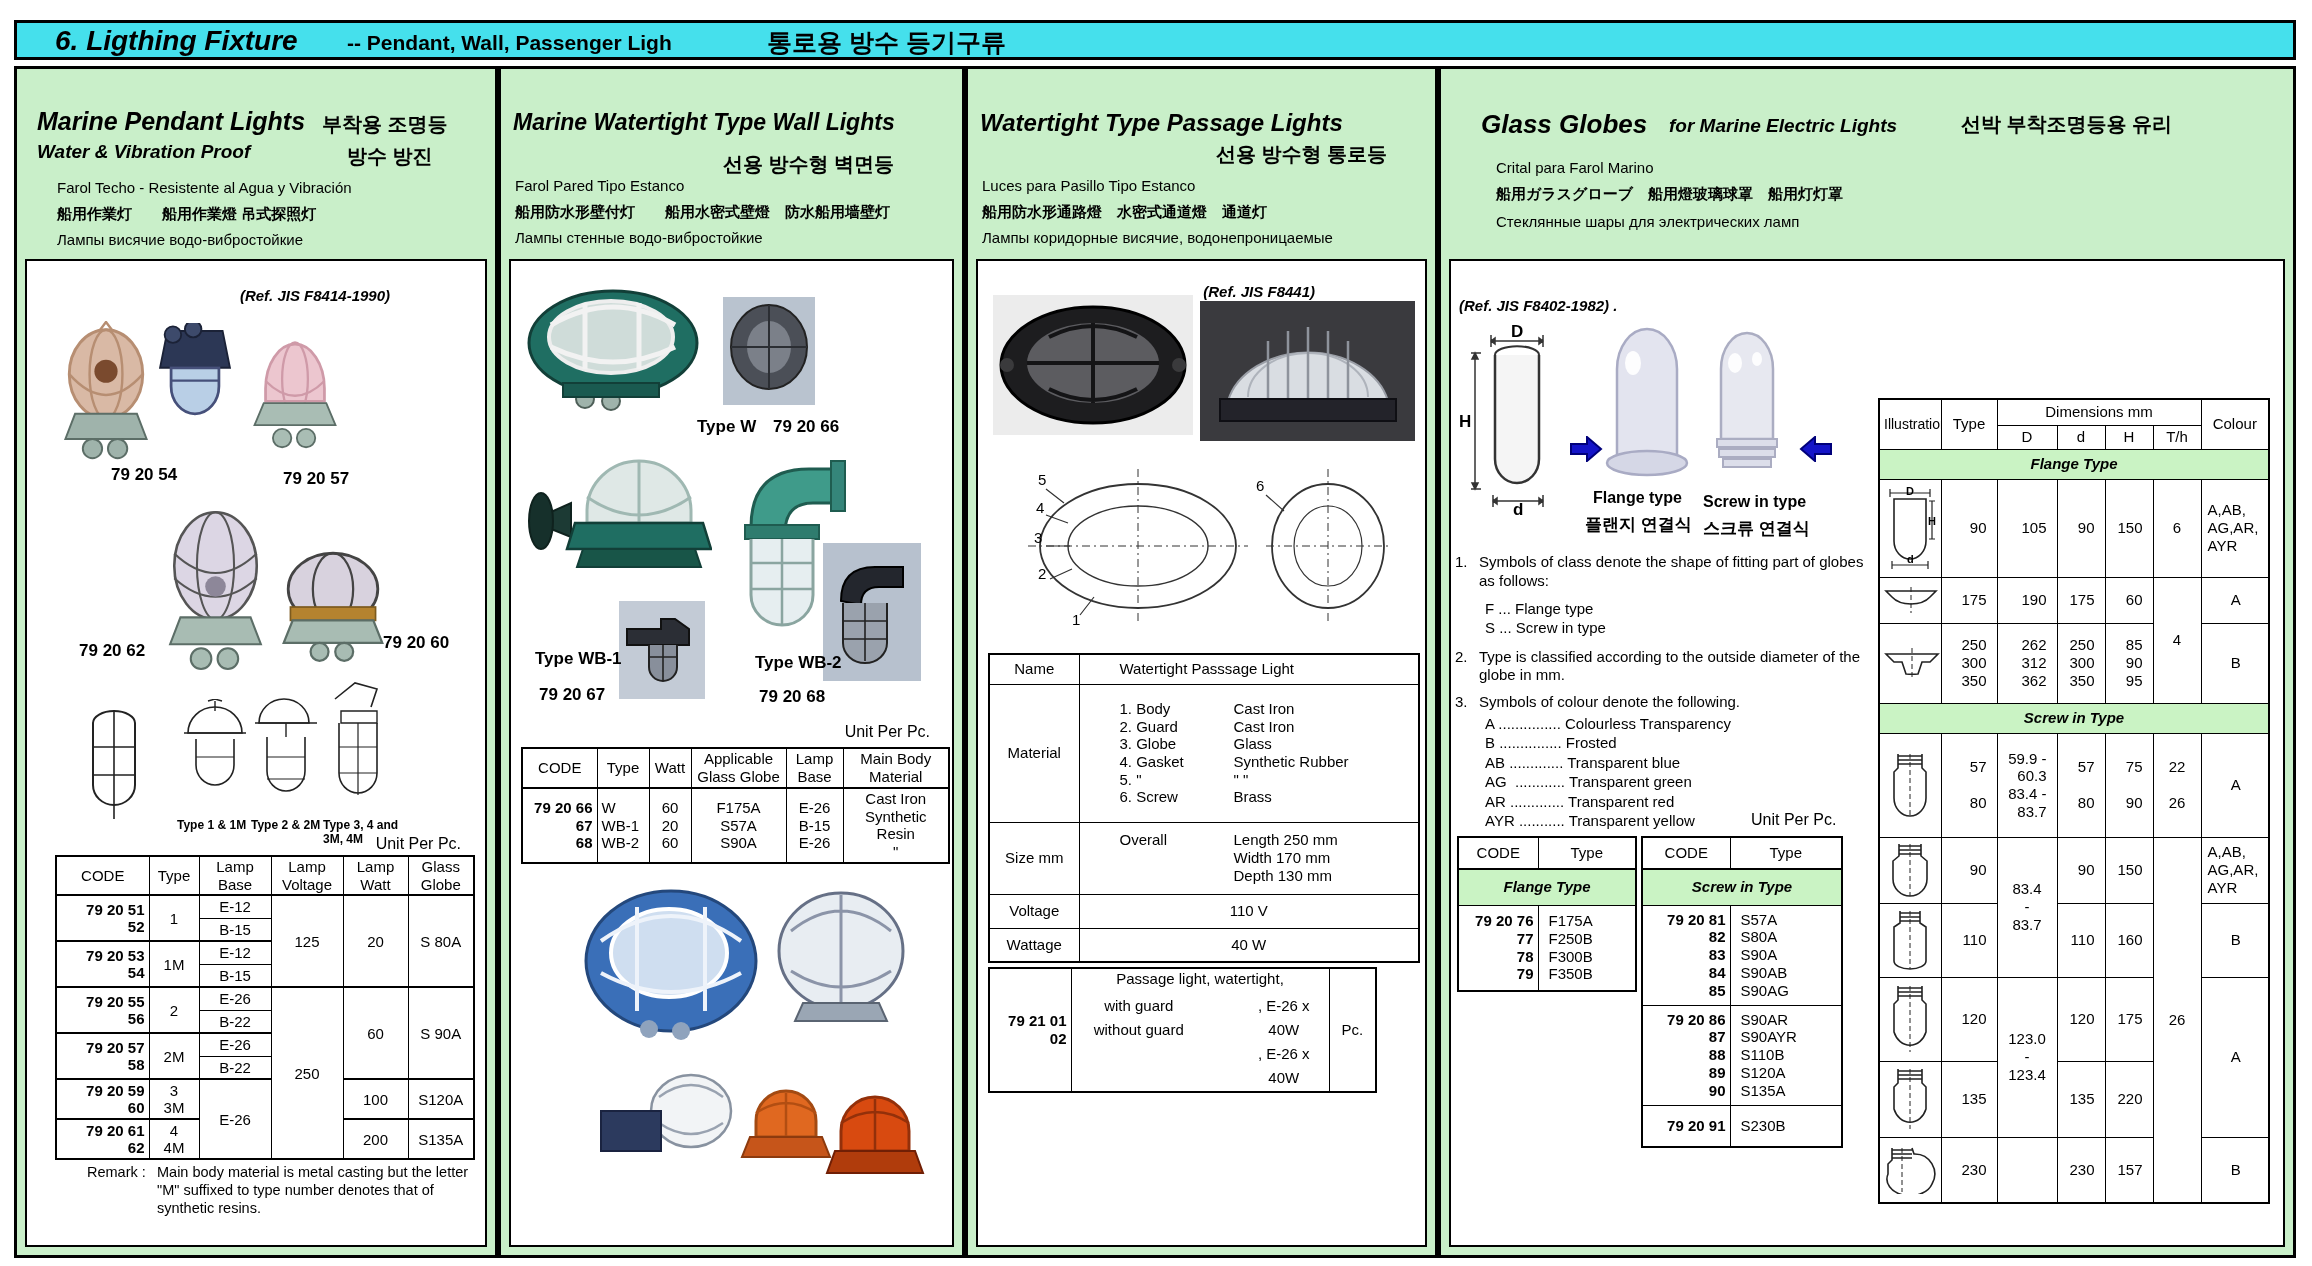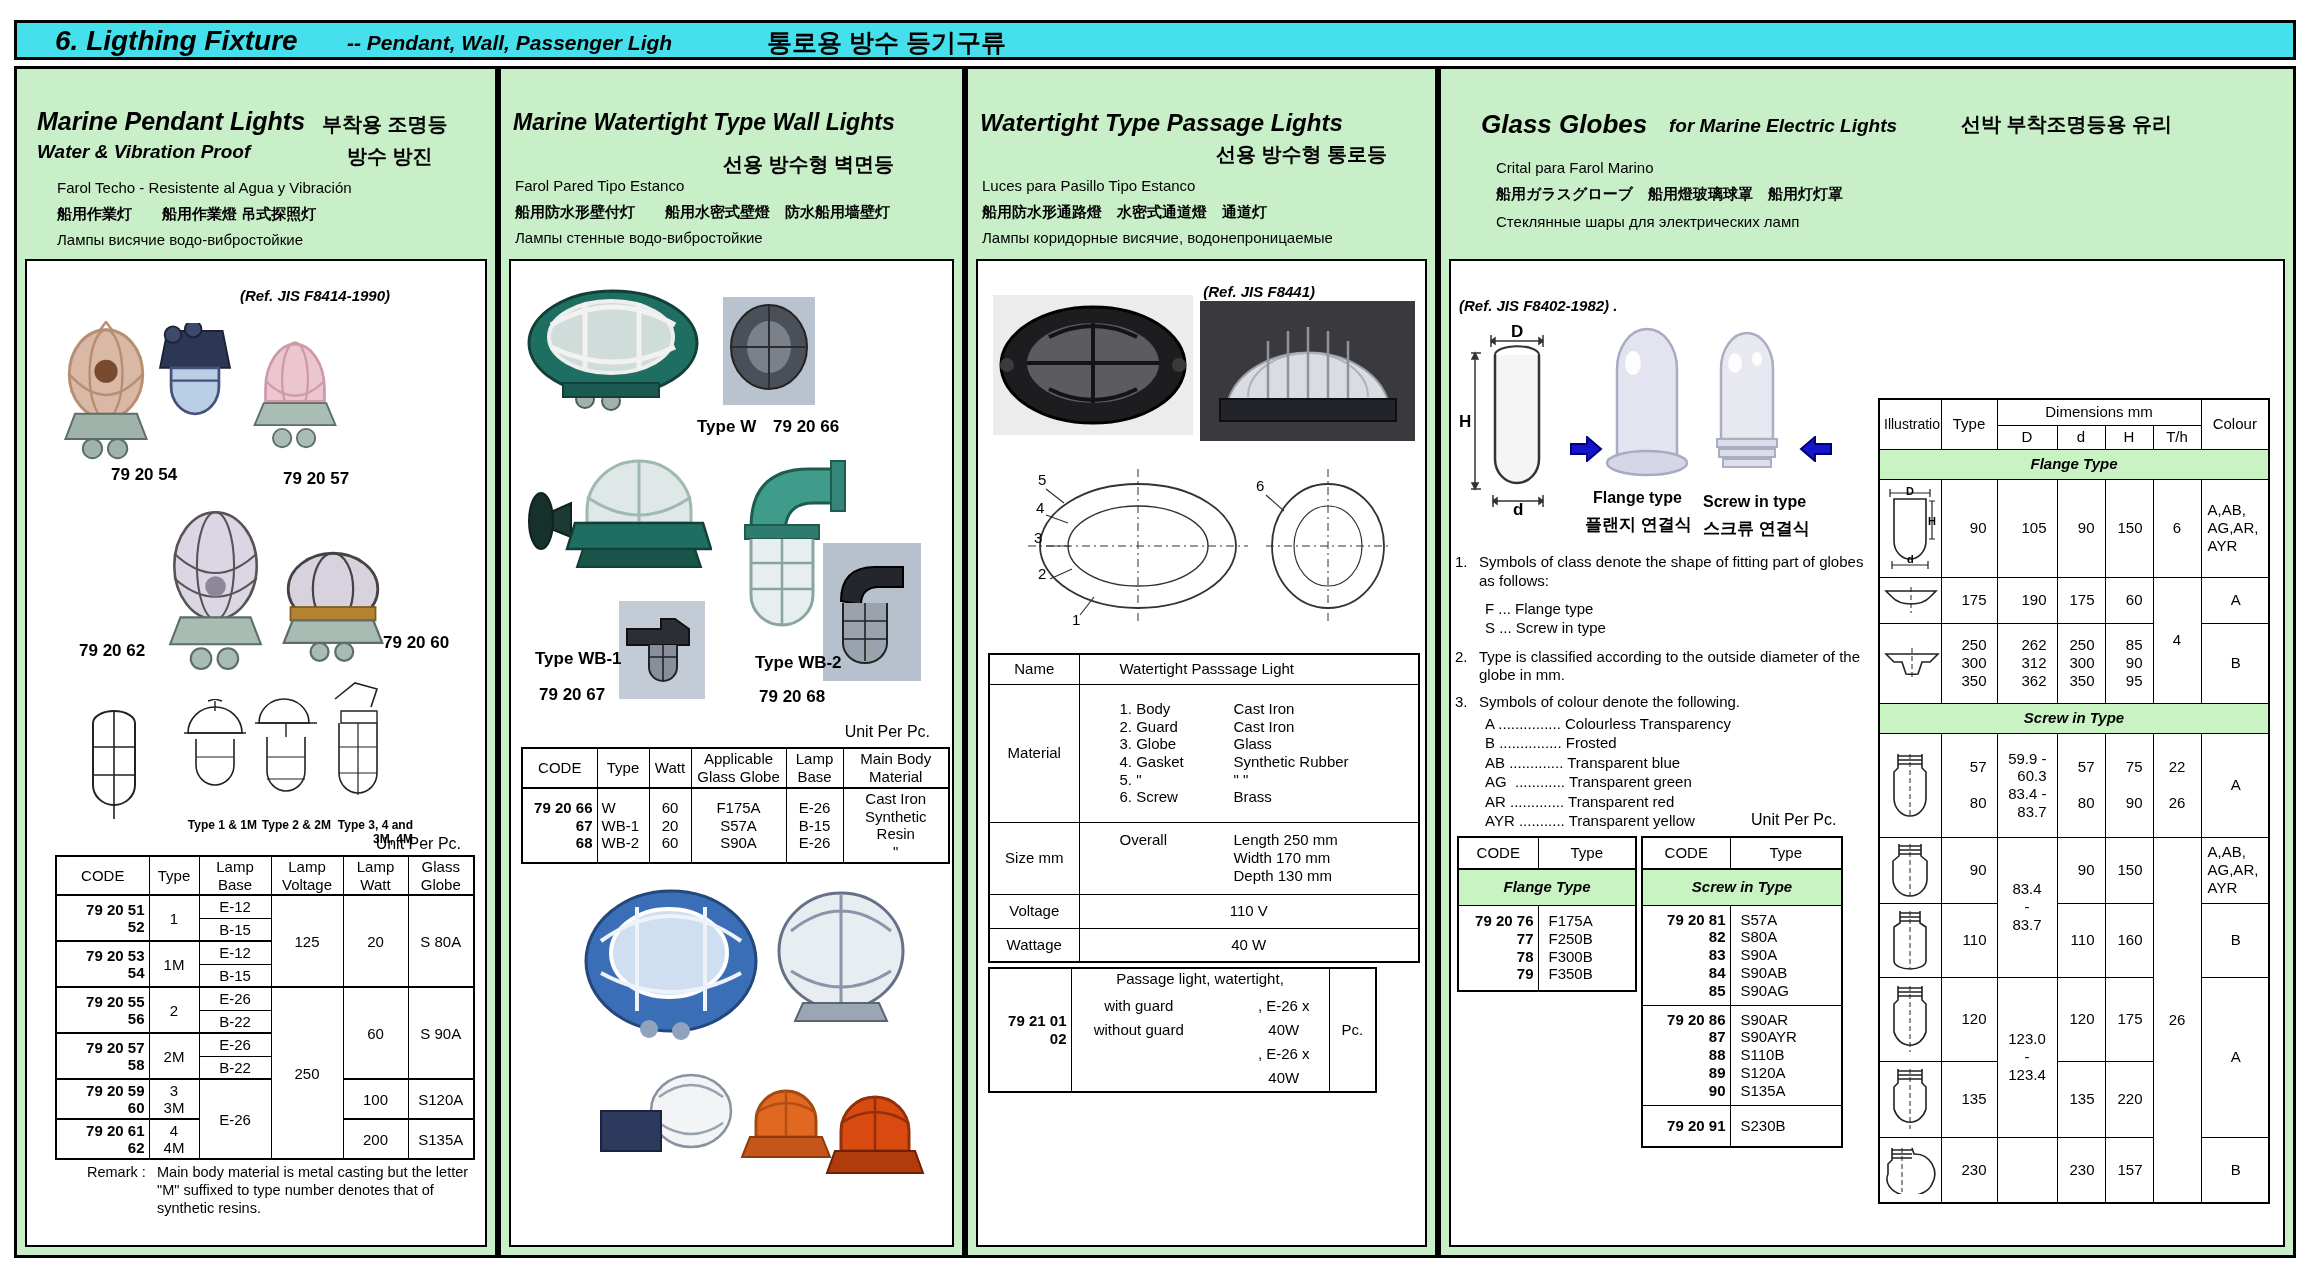--- a/index.html
+++ b/index.html
@@ -5,33 +5,33 @@
   html,body{margin:0;padding:0;background:#fff;}
   .page{position:relative;width:2312px;height:1266px;background:#fff;overflow:hidden;
         font-family:"Liberation Sans",sans-serif;color:#000;}
   .abs{position:absolute;}
   .b{font-weight:bold;}
   .pre{white-space:pre-line;}
   .ctr{text-align:center;}
   .banner{position:absolute;left:14px;top:20px;width:2282px;height:40px;background:#45e0ec;
           border:3px solid #000;box-sizing:border-box;}
   .b-title{position:absolute;left:38px;top:2px;font-size:28px;font-weight:bold;font-style:italic;}
-  .b-sub{position:absolute;left:330px;top:8px;font-size:21px;font-weight:bold;font-style:italic;}
+  .b-sub{position:absolute;left:330px;top:8px;font-size:21px;font-weight:bold;}
   .b-kr{position:absolute;left:750px;top:3px;font-size:25px;font-weight:bold;}
   .panel{position:absolute;top:66px;height:1192px;background:#c9efc9;border:3px solid #000;box-sizing:border-box;}
   .content{position:absolute;left:8px;right:8px;top:190px;bottom:8px;background:#fff;
            border:2px solid #000;box-sizing:border-box;}
   .ttl{font-size:25px;font-weight:bold;font-style:italic;white-space:nowrap;}
   .ttl2{font-size:19px;font-weight:bold;font-style:italic;white-space:nowrap;}
   .krt{font-size:20px;font-weight:bold;white-space:nowrap;}
   .lang{font-size:15px;white-space:nowrap;}
   .langb{font-size:15px;font-weight:bold;white-space:nowrap;}
   .ref{font-size:15px;font-weight:bold;font-style:italic;white-space:nowrap;}
   .plabel{font-size:17px;font-weight:bold;white-space:nowrap;}
-  .tlabel{font-size:12px;font-weight:bold;text-align:right;white-space:pre-line;line-height:1.15;}
+  .tlabel{font-size:12px;font-weight:bold;text-align:left;white-space:pre-line;line-height:1.15;}
   .unit{font-size:16px;white-space:nowrap;}
   table.tb{border-collapse:collapse;table-layout:fixed;}
   table.tb td{border:1px solid #000;font-size:15px;padding:1px 4px;vertical-align:middle;
               overflow:hidden;line-height:1.18;}
   table.tb{border:2px solid #000;}
   td.code{font-weight:bold;text-align:right;padding-right:8px;white-space:pre-line;}
   td.hd{text-align:center;white-space:pre-line;border-bottom:2px solid #000 !important;}
   tr.grp td{border-top:2px solid #000;}
   td.num{text-align:center;}
   .band{background:#caf3c4;text-align:center;font-size:21px;font-weight:bold;font-style:italic;}

